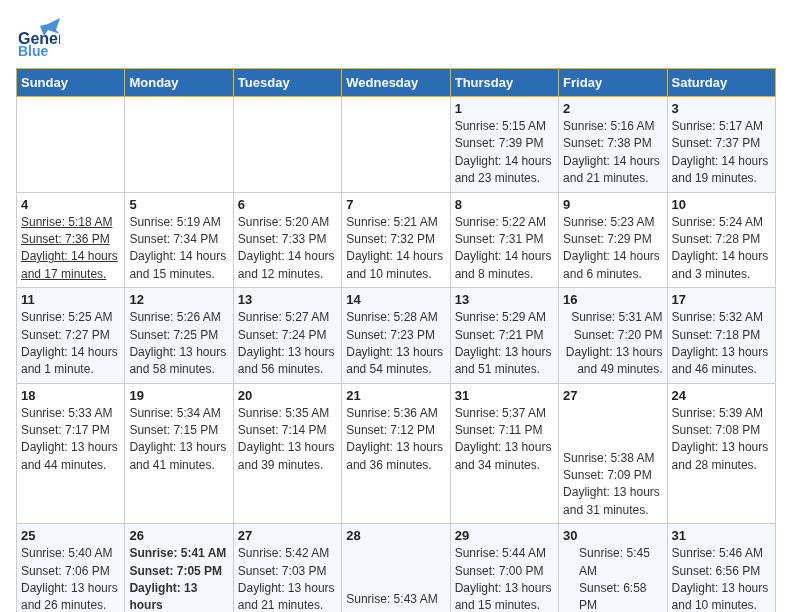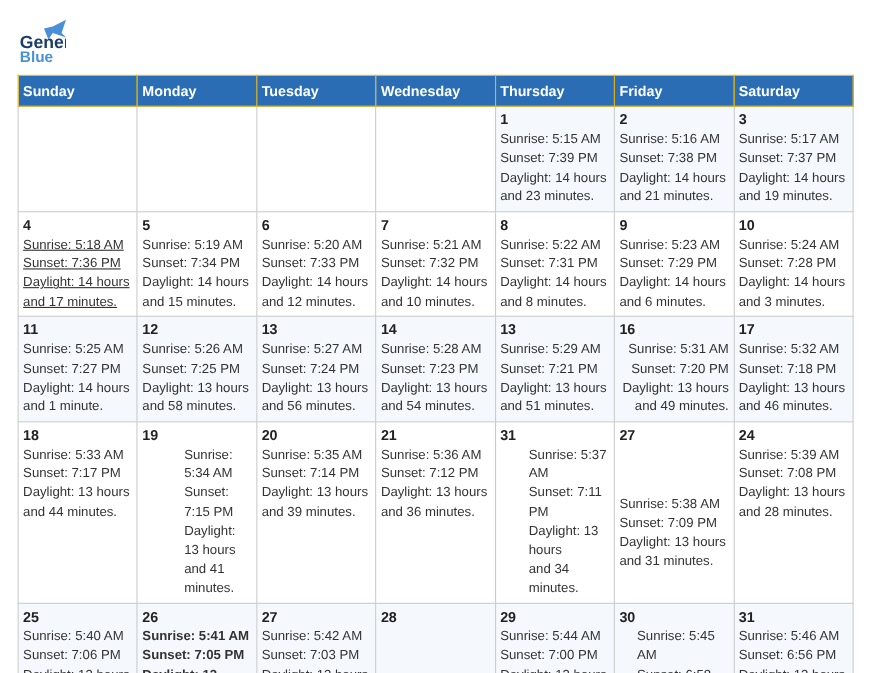--- a/index.html
+++ b/index.html
@@ -243,42 +243,42 @@
       <tr>
         <td>
           <div class="day-number">18</div>
           <div class="day-info" style="white-space: pre-line;">Sunrise: 5:33 AM
 Sunset: 7:17 PM
 Daylight: 13 hours
 and 44 minutes.</div>
         </td>
         <td>
           <div class="day-number">19</div>
-          <div class="day-info" style="white-space: pre-line; margin-left: 38px;">Sunrise: 5:34 AM
+          <div class="day-info" style="white-space: pre-line;">Sunrise: 5:34 AM
 Sunset: 7:15 PM
 Daylight: 13 hours
 and 41 minutes.</div>
         </td>
         <td>
           <div class="day-number">20</div>
           <div class="day-info" style="white-space: pre-line;">Sunrise: 5:35 AM
 Sunset: 7:14 PM
 Daylight: 13 hours
 and 39 minutes.</div>
         </td>
         <td>
           <div class="day-number">21</div>
           <div class="day-info" style="white-space: pre-line;">Sunrise: 5:36 AM
 Sunset: 7:12 PM
 Daylight: 13 hours
 and 36 minutes.</div>
         </td>
         <td>
           <div class="day-number">31</div>
-          <div class="day-info" style="white-space: pre-line; margin-left: 26px;">Sunrise: 5:37 AM
+          <div class="day-info" style="white-space: pre-line;">Sunrise: 5:37 AM
 Sunset: 7:11 PM
 Daylight: 13 hours
 and 34 minutes.</div>
         </td>
         <td>
           <div class="day-number">27</div>
           <div class="day-info" style="white-space: pre-line; margin-top: 47px;">Sunrise: 5:38 AM
 Sunset: 7:09 PM
 Daylight: 13 hours
 and 31 minutes.</div>

